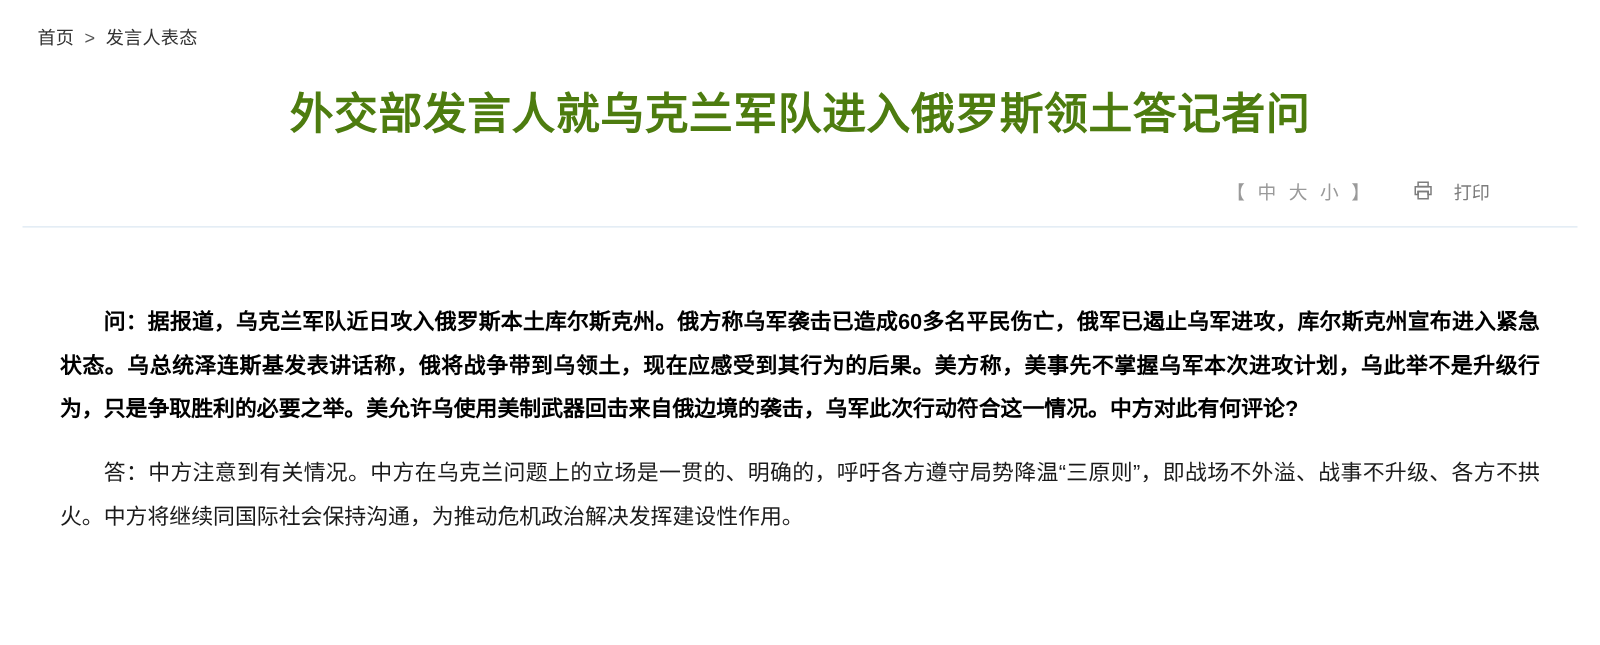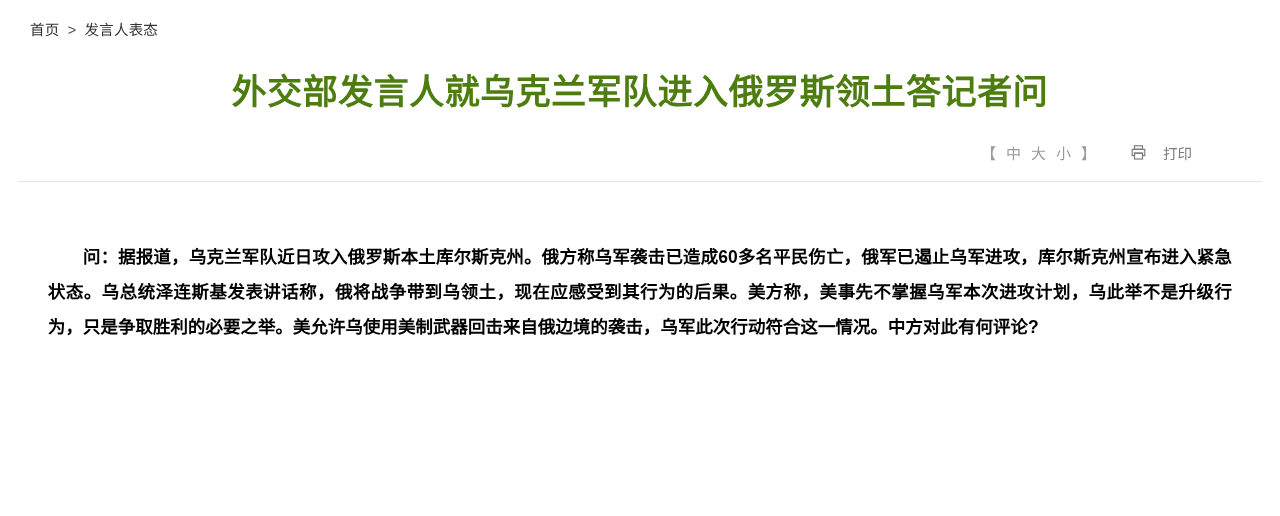--- a/index.html
+++ b/index.html
@@ -160,15 +160,16 @@
         </svg>
       </span>
       <span>打印</span>
     </div>
   </div>
 
   <div class="divider"></div>
 
   <div class="article-body">
     <p class="para q">问：据报道，乌克兰军队近日攻入俄罗斯本土库尔斯克州。俄方称乌军袭击已造成60多名平民伤亡，俄军已遏止乌军进攻，库尔斯克州宣布进入紧急状态。乌总统泽连斯基发表讲话称，俄将战争带到乌领土，现在应感受到其行为的后果。美方称，美事先不掌握乌军本次进攻计划，乌此举不是升级行为，只是争取胜利的必要之举。美允许乌使用美制武器回击来自俄边境的袭击，乌军此次行动符合这一情况。中方对此有何评论?</p>
+    <p class="para a">答：中方注意到有关情况。中方在乌克兰问题上的立场是一贯的、明确的，呼吁各方遵守局势降温“三原则”，即战场不外溢、战事不升级、各方不拱火。中方将继续同国际社会保持沟通，为推动危机政治解决发挥建设性作用。</p>
   </div>
 
 </div>
 
 </body></html>

